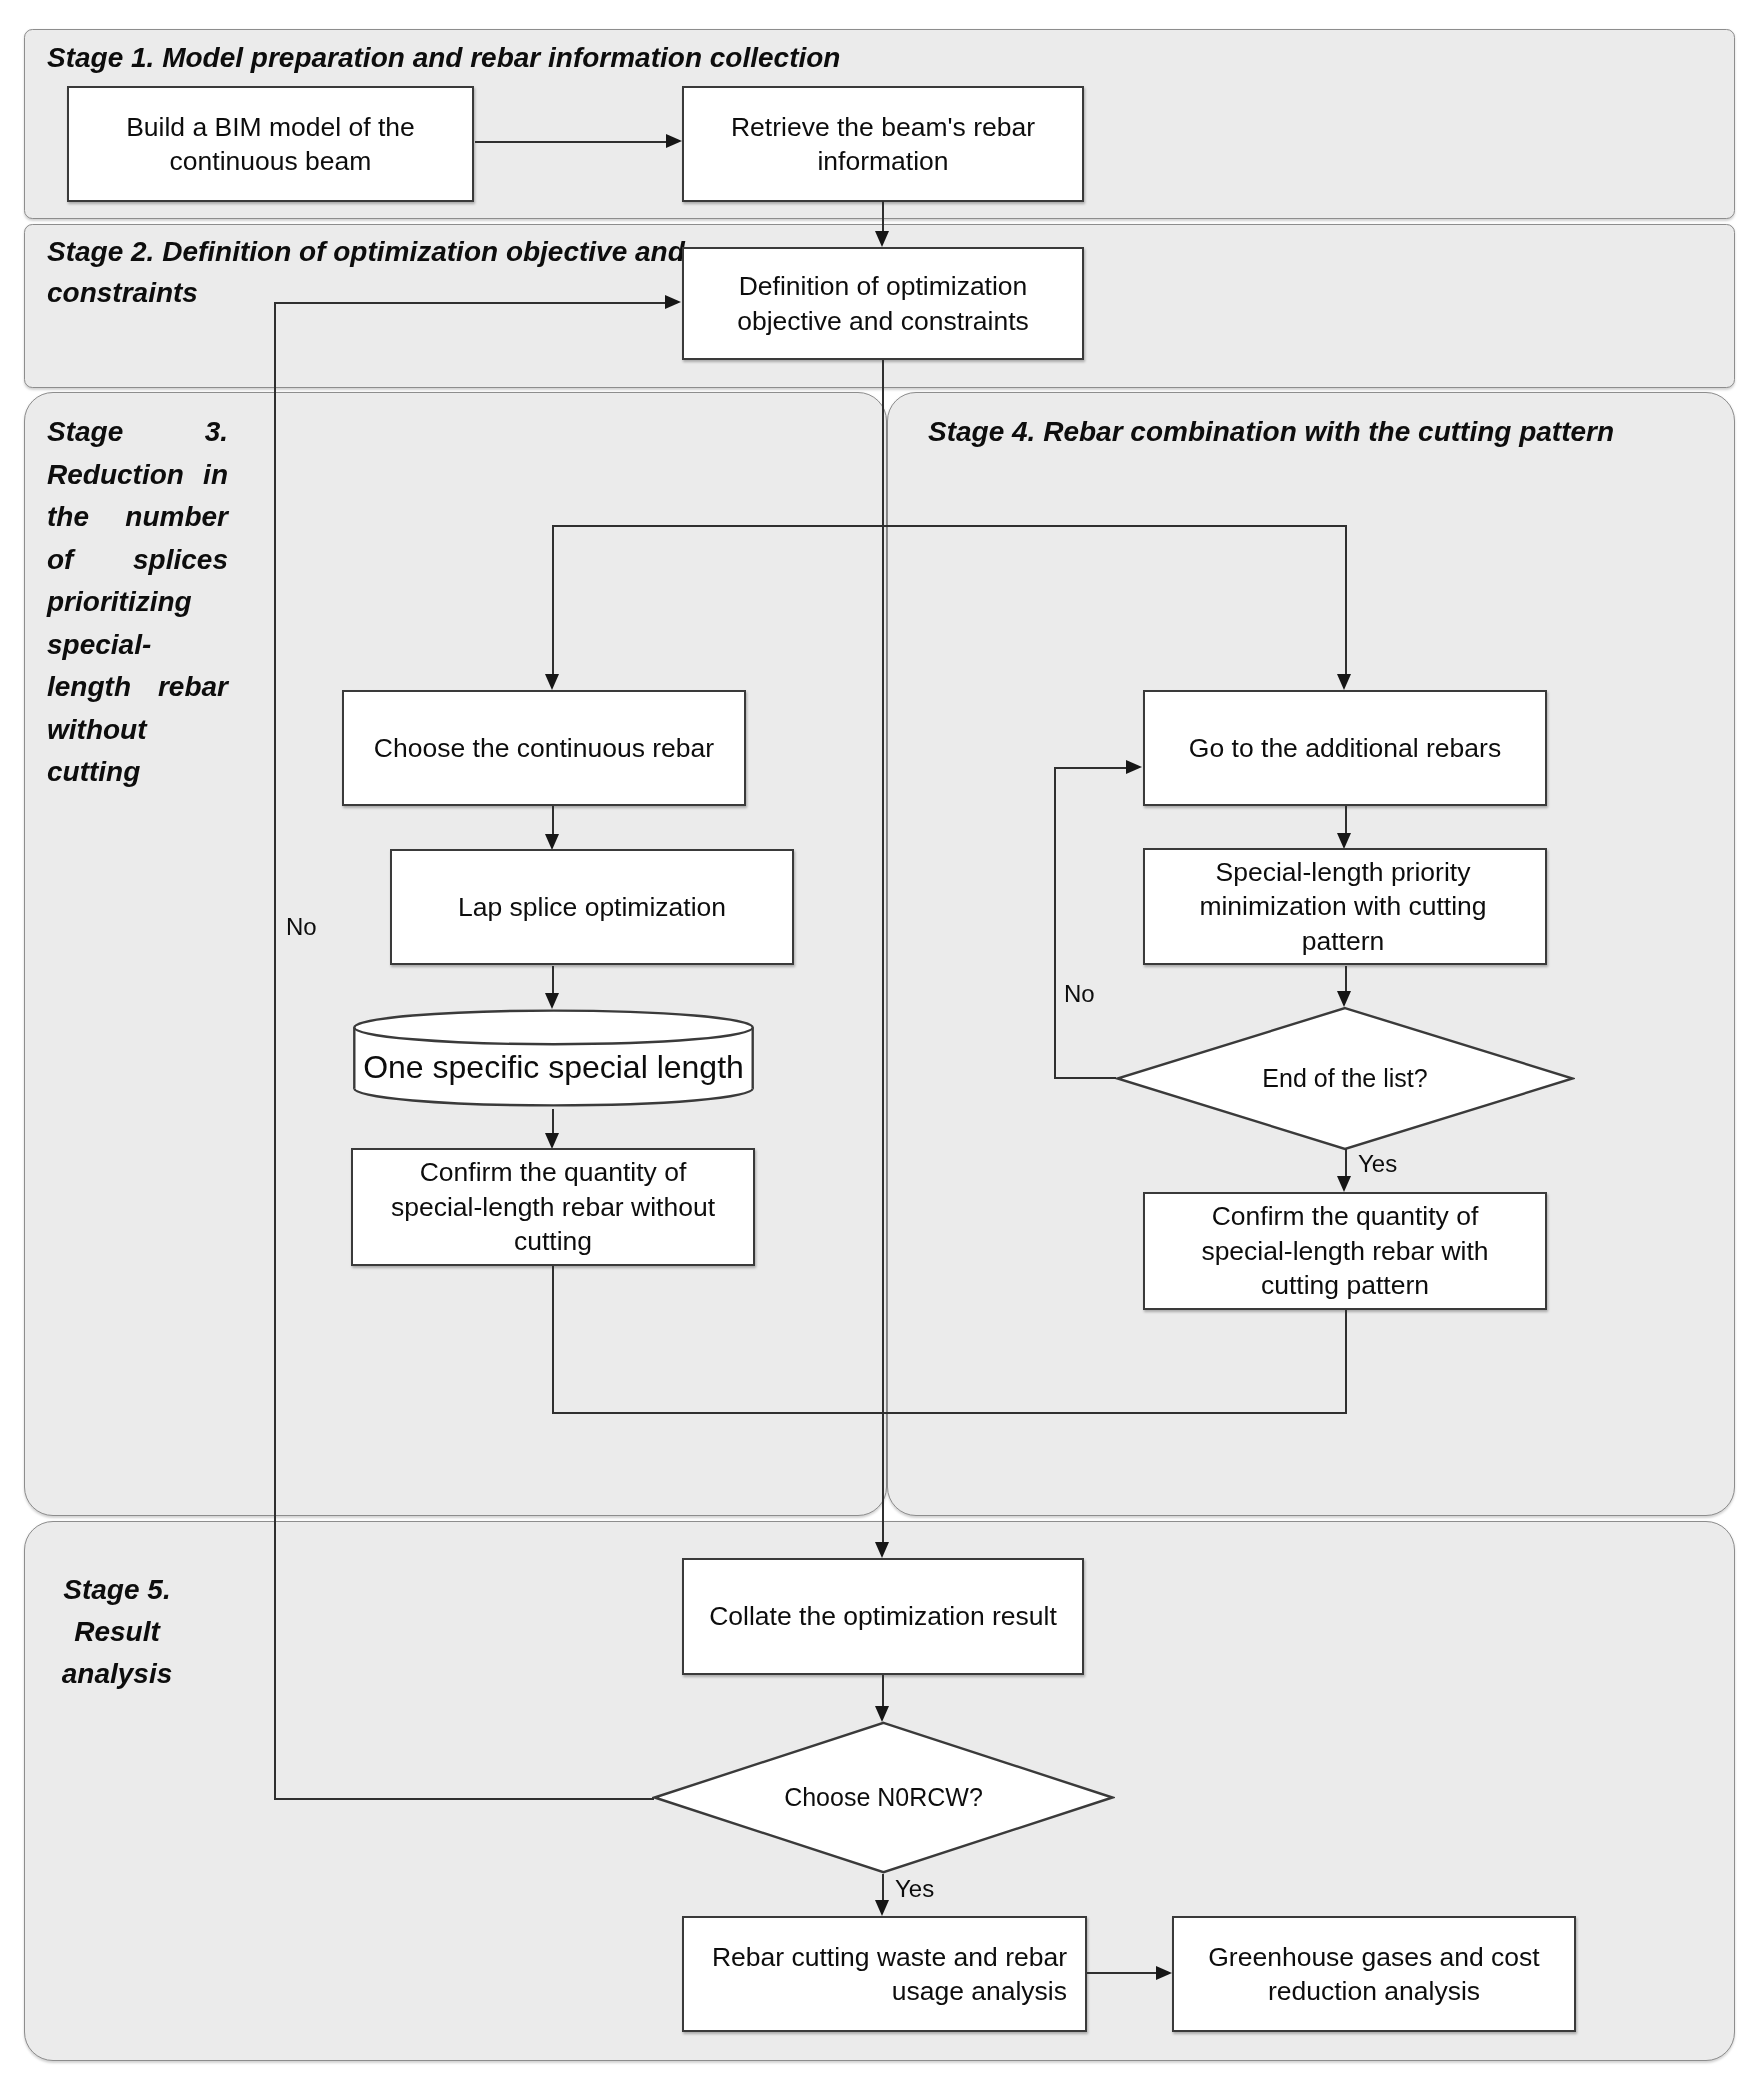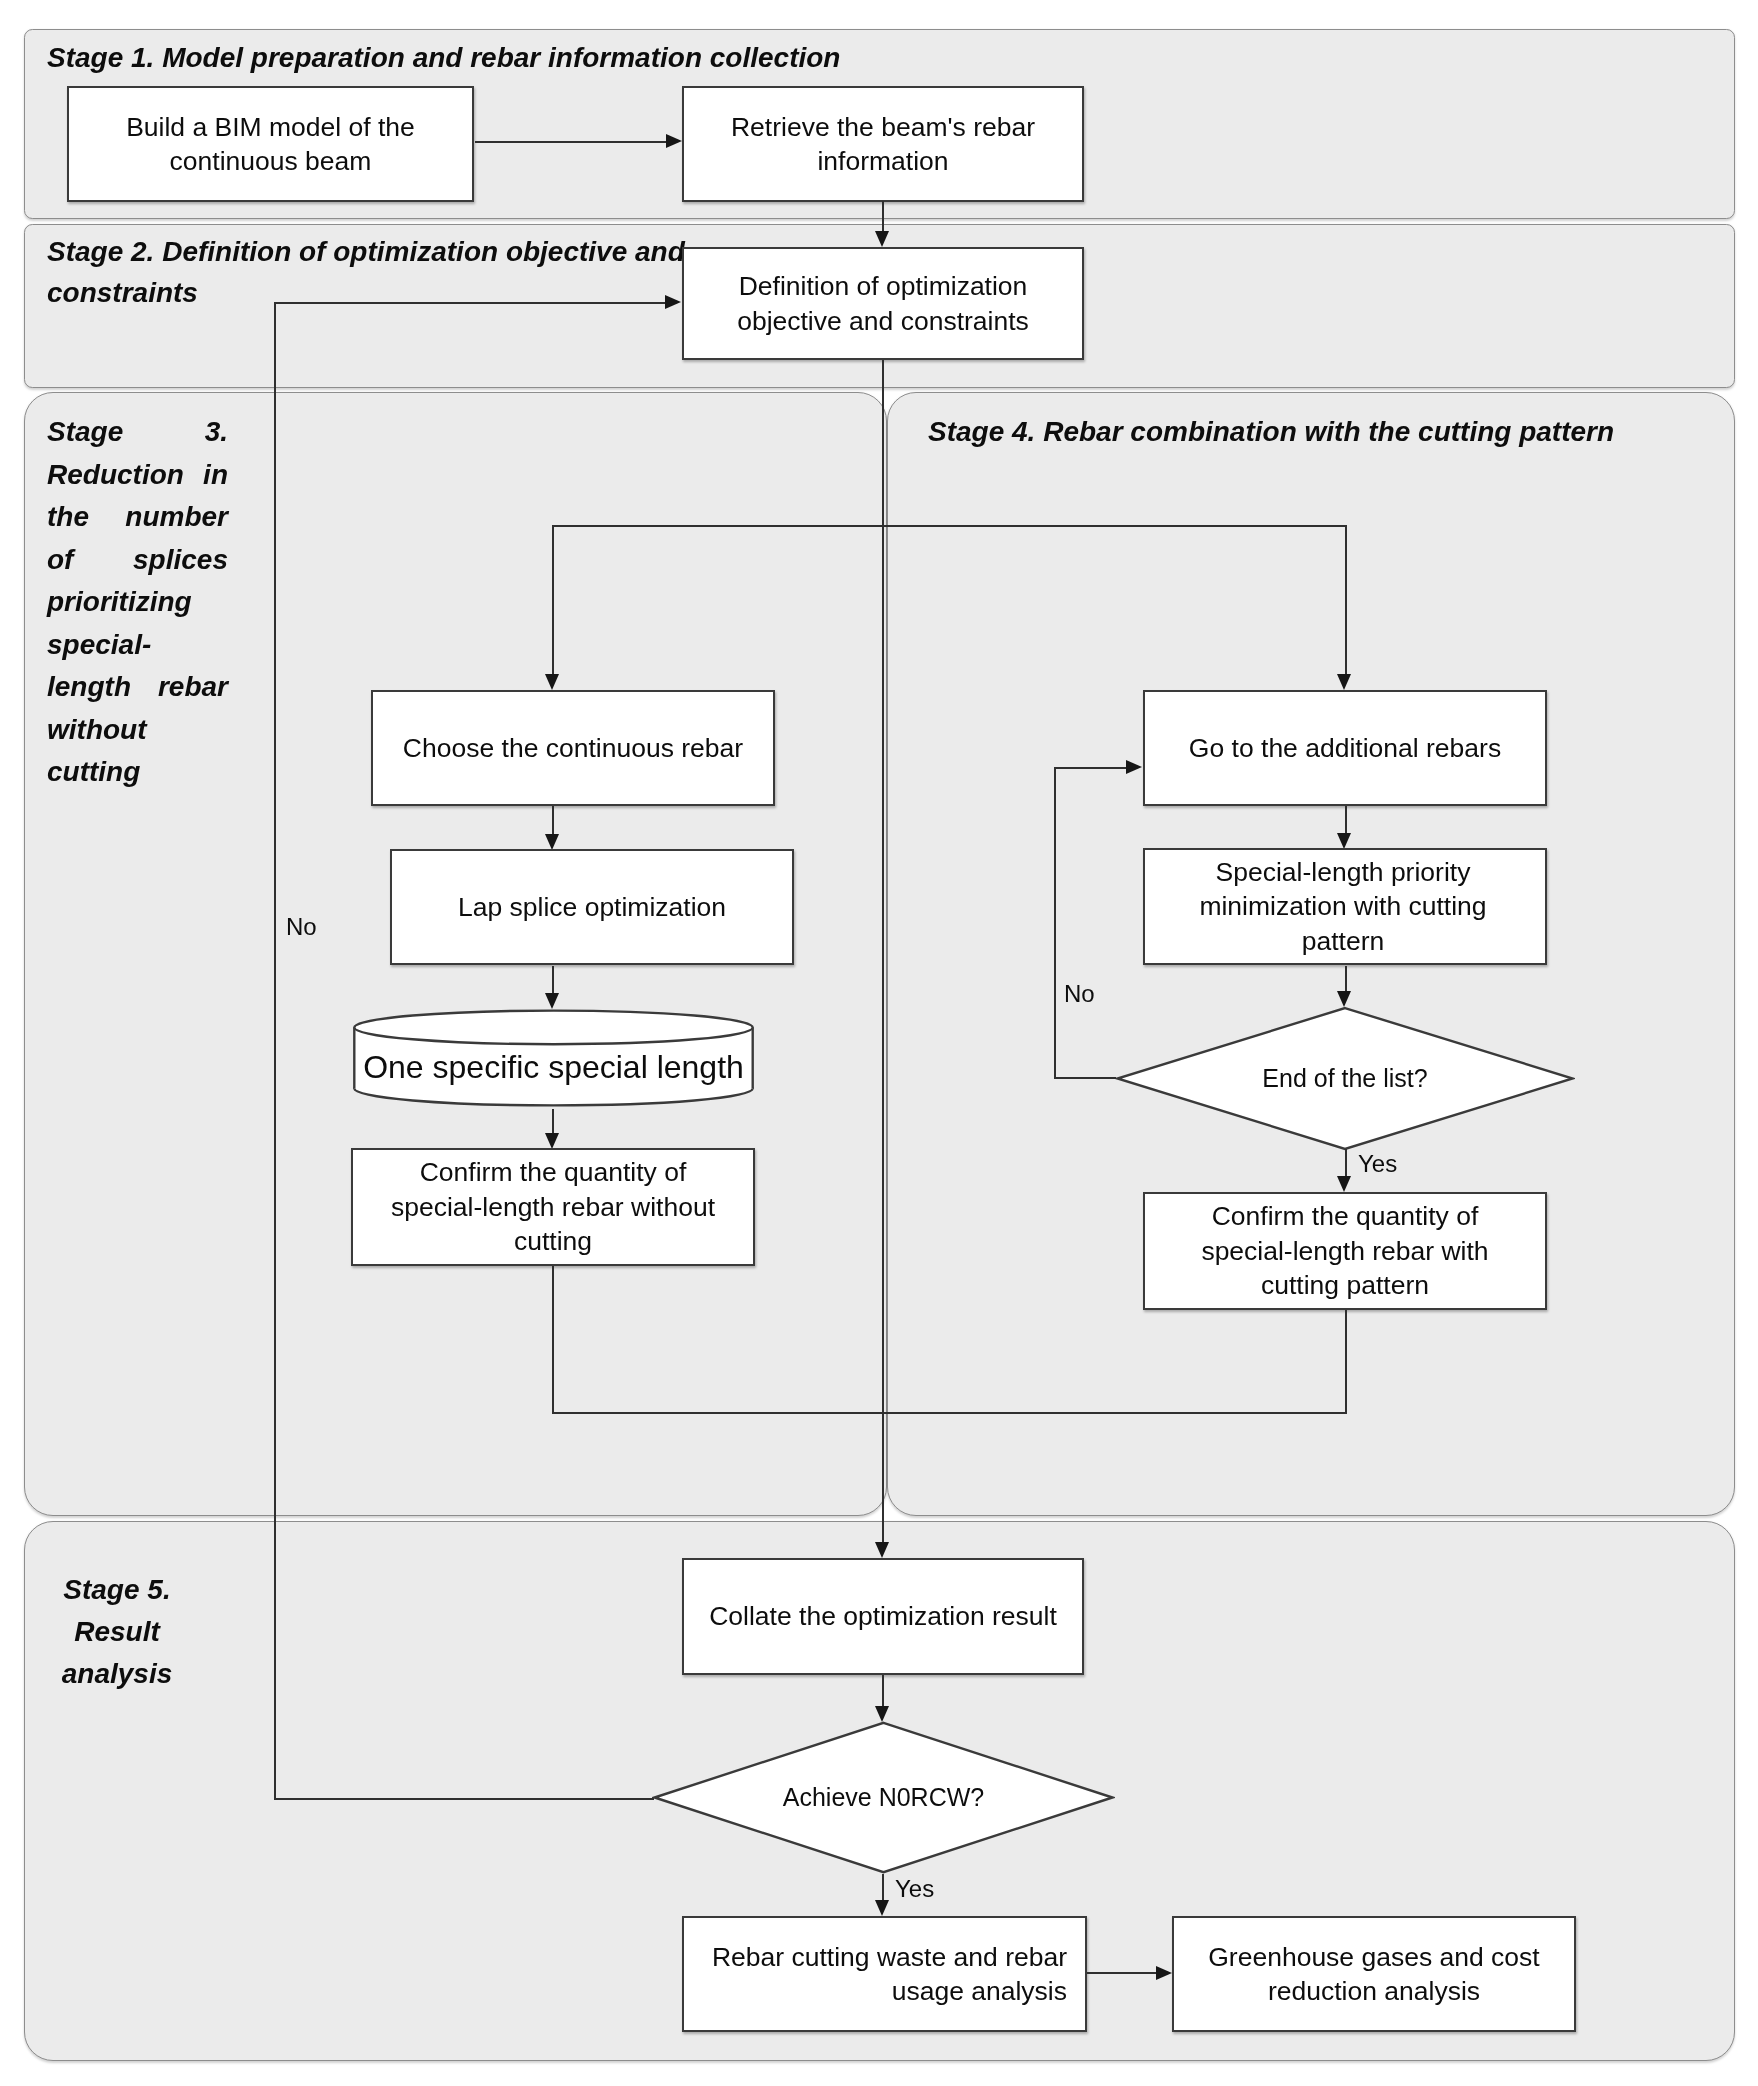--- a/index.html
+++ b/index.html
@@ -57,21 +57,21 @@
 
 <div class="vline" style="left:882px;top:360px;height:1182px;"></div>
 <div class="arr-d" style="left:875px;top:1542px;"></div>
 
 <div class="hline" style="left:552px;top:525px;width:795px;"></div>
 <div class="vline" style="left:552px;top:525px;height:151px;"></div>
 <div class="arr-d" style="left:545px;top:674px;"></div>
 <div class="vline" style="left:1345px;top:525px;height:151px;"></div>
 <div class="arr-d" style="left:1337px;top:674px;"></div>
 
-<div class="node" style="left:371px;top:690px;width:404px;height:116px;">Choose the continuous rebar</div>
+<div class="node" style="left:342px;top:690px;width:404px;height:116px;">Choose the continuous rebar</div>
 
 <div class="vline" style="left:552px;top:806px;height:30px;"></div>
 <div class="arr-d" style="left:545px;top:834px;"></div>
 
 <div class="node" style="left:363px;top:849px;width:404px;height:116px;margin-left:27px;">Lap splice optimization</div>
 
 <div class="vline" style="left:552px;top:966px;height:29px;"></div>
 <div class="arr-d" style="left:545px;top:993px;"></div>
 
 <svg class="shape" style="left:351px;top:1007px;" width="405" height="102" viewBox="0 0 672 170">
@@ -120,21 +120,21 @@
 <div class="hline" style="left:552px;top:1412px;width:795px;"></div>
 
 <div class="node" style="left:682px;top:1558px;width:402px;height:117px;">Collate the optimization result</div>
 
 <div class="vline" style="left:882px;top:1675px;height:33px;"></div>
 <div class="arr-d" style="left:875px;top:1706px;"></div>
 
 <svg class="shape" style="left:652px;top:1721px;" width="463" height="153" viewBox="0 0 768 254">
   <polygon points="384,3 764,127 384,251 4,127" fill="#ffffff" stroke="#3a3a3a" stroke-width="4"></polygon>
 </svg>
-<div class="shape-label" style="left:652px;top:1721px;width:463px;height:153px;font-size:25px;">Achieve N0RCW?</div>
+<div class="shape-label" style="left:652px;top:1721px;width:463px;height:153px;font-size:25px;">Choose N0RCW?</div>
 
 <div class="vline" style="left:882px;top:1874px;height:28px;"></div>
 <div class="arr-d" style="left:875px;top:1900px;"></div>
 <div class="elabel" style="left:895px;top:1875px;">Yes</div>
 
 <div class="node" style="left:682px;top:1916px;width:405px;height:116px;text-align:right;">Rebar cutting waste and rebar usage analysis</div>
 
 <div class="hline" style="left:1087px;top:1972px;width:70px;"></div>
 <div class="arr-r" style="left:1156px;top:1966px;"></div>
 

